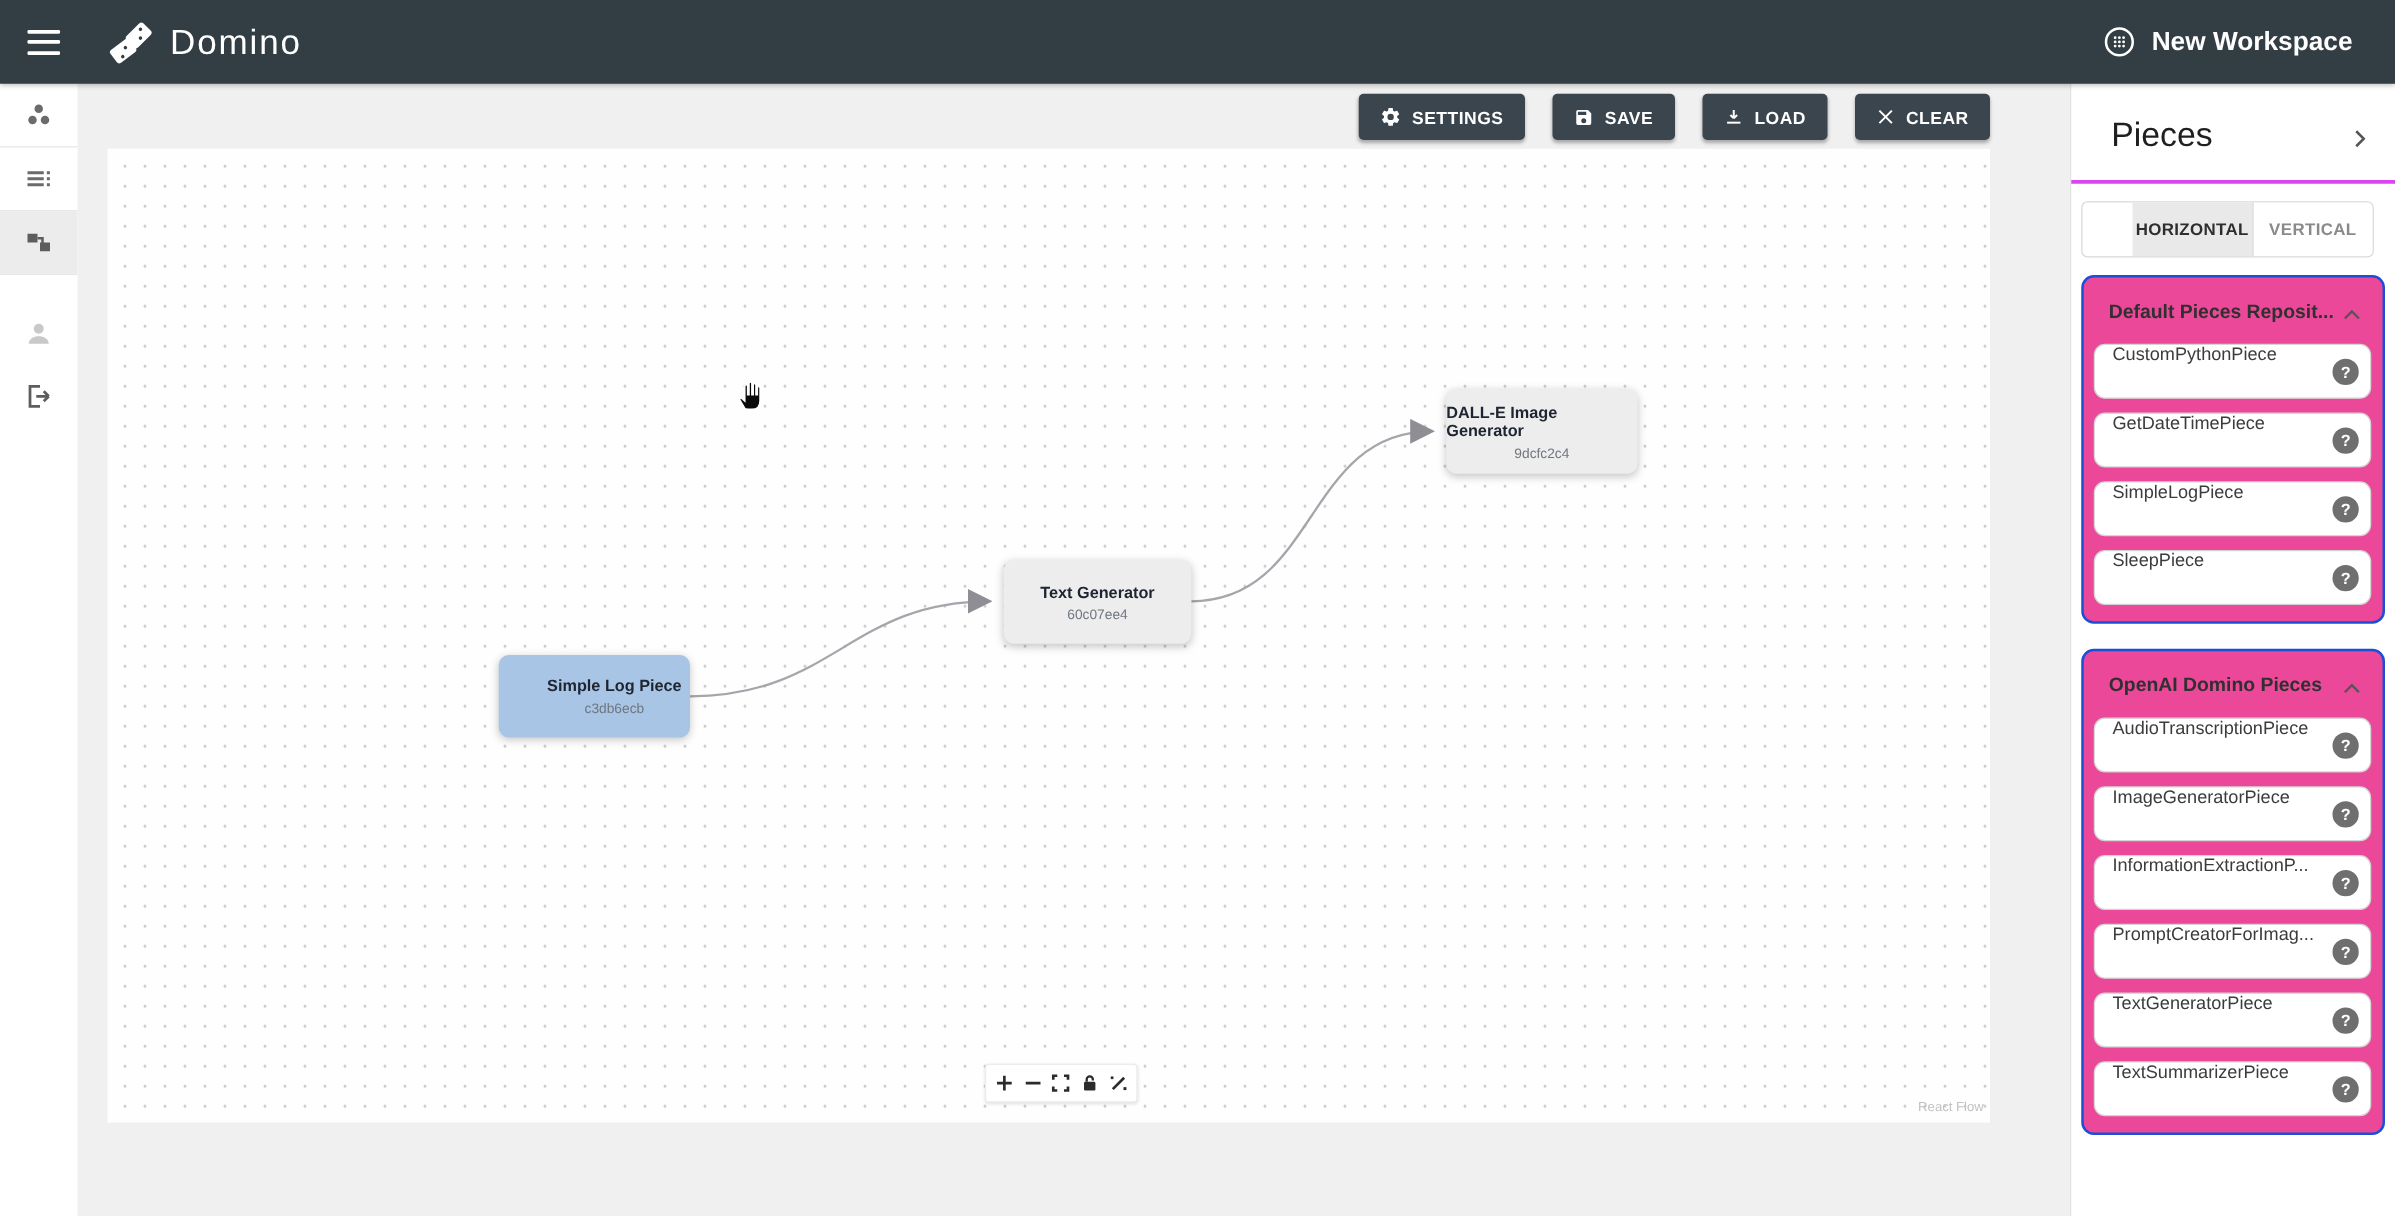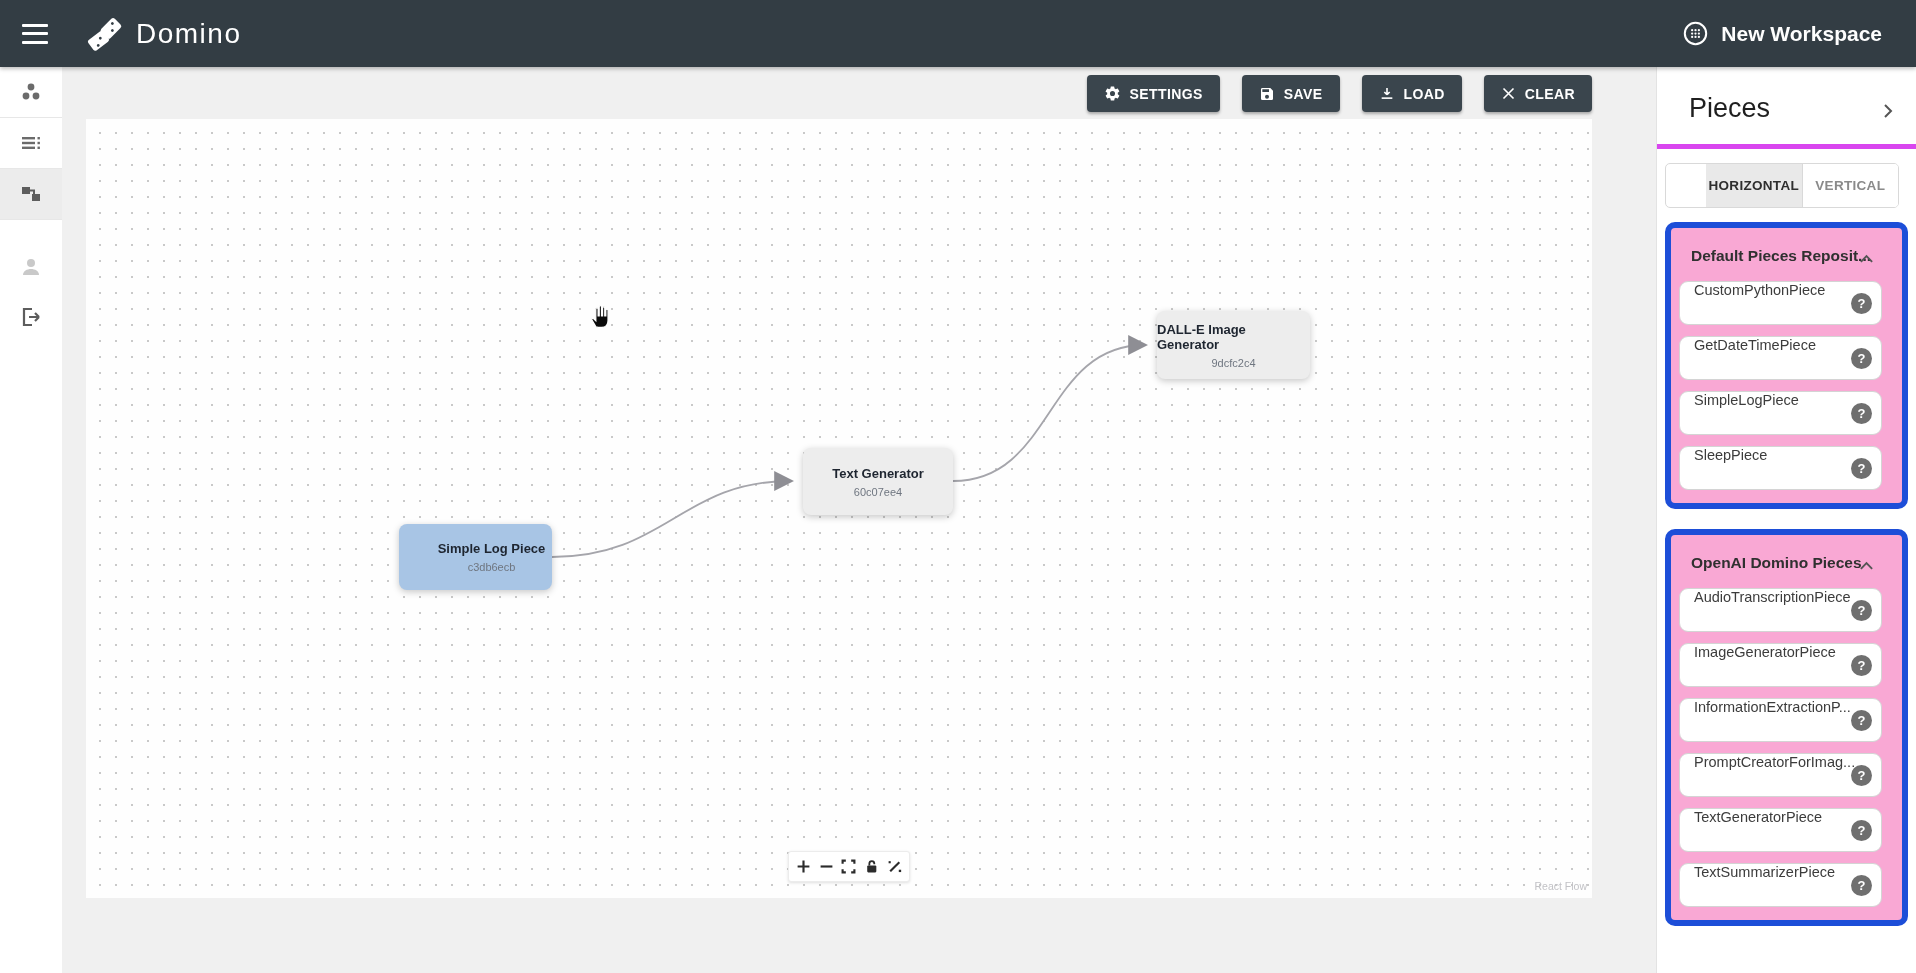--- a/index.html
+++ b/index.html
@@ -75,35 +75,35 @@
     display:flex; align-items:center; justify-content:space-around; padding:0 3px;
   }
   .ctrl-btn { width:20px; height:24px; display:flex; align-items:center; justify-content:center; cursor:pointer; }
   .attribution { position:absolute; right:5px; bottom:6px; font-size:10.5px; color:#c2c2c6; }
   .hand-cursor { position:absolute; left:500px; top:184px; width:28px; height:28px; z-index:20; }
   
   .pieces-panel {
     position:absolute; right:0; top:67px; width:260px; height:906px;
     background:#fff; border-left:1px solid #e3e3e3; z-index:45;
   }
-  .panel-header { position:relative; padding:26px 18px 20px 32px; border-bottom:5px solid #d946ef; }
+  .panel-header { position:relative; padding:26px 18px 20px 32px; border-bottom:3px solid #d946ef; }
   .panel-title { font-size:27px; font-weight:400; color:#1f1f1f; }
   .panel-collapse { position:absolute; right:20px; top:36px; cursor:pointer; }
   .tab-group {
     margin:14px 8px 0 8px; width:234px; height:45px;
     display:flex; border:1px solid #d9d9d9; border-radius:5px; overflow:hidden;padding-left:40px;
   }
   .tab { flex:1; display:flex; align-items:center; justify-content:center;
     font-size:13.5px; font-weight:bold; letter-spacing:.3px; color:#8a8a8a;
     background:#fff; cursor:pointer; }
   .tab.selected { background:#e9e9e9; color:#2e2e2e; border-right:1px solid #d9d9d9; }
   .sections { margin-top:14px; }
   .section-card {
-    margin:0 8px 20px 8px; border:6px solid #1d4ed8; border-radius:10px;
-    padding:0 12px 2px 0; background:#f9a8d4;
+    margin:0 8px 20px 8px; border:2px solid #1d4ed8; border-radius:10px;
+    padding:0 1px 2px 0; background:#ec4899;
   }
   .section-head { position:relative; padding:19px 16px 16px 20px; cursor:pointer; }
   .section-title { font-size:15.5px; font-weight:bold; color:#303030; }
   .section-caret { position:absolute; right:16px; top:22px; }
   .piece-item {
     position:relative; margin:0 8px 11px 8px; height:44px;
     border:1px solid #d4d4d4; border-radius:9px;
     display:flex; cursor:grab; background:#fff;
   }
   .piece-label { font-size:14.5px; color:#3c3c3c; margin-left:14px; white-space:nowrap; }

